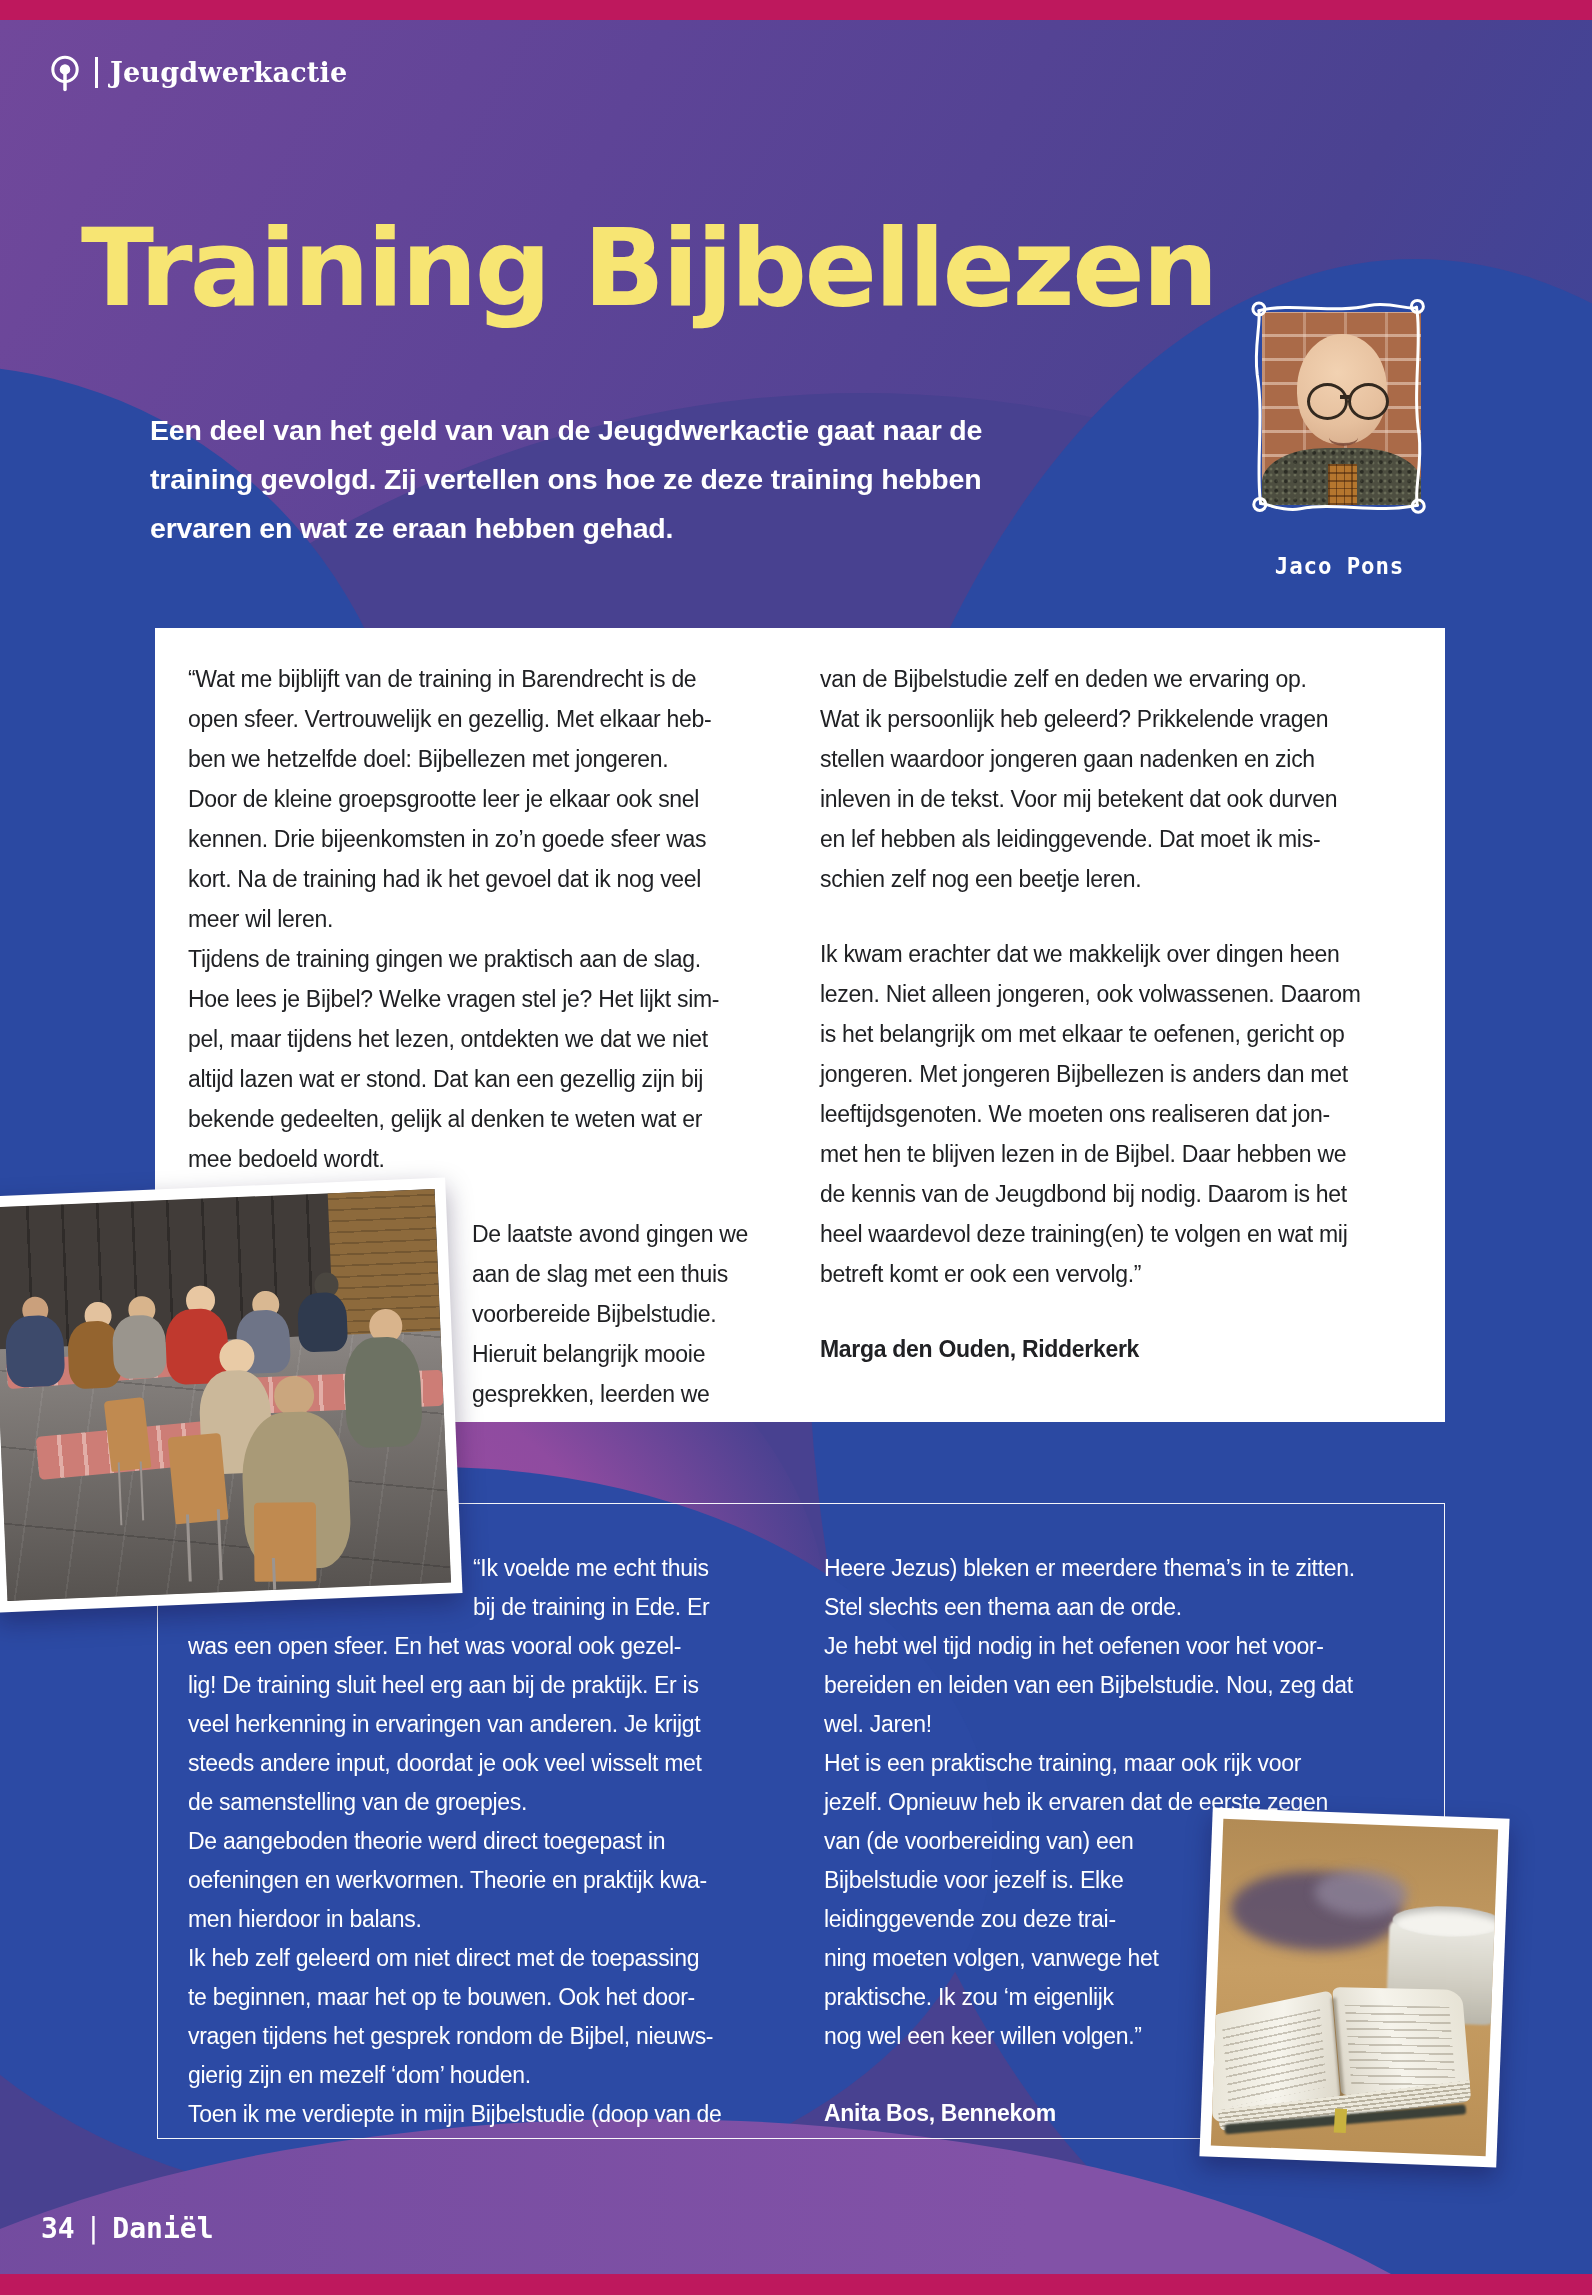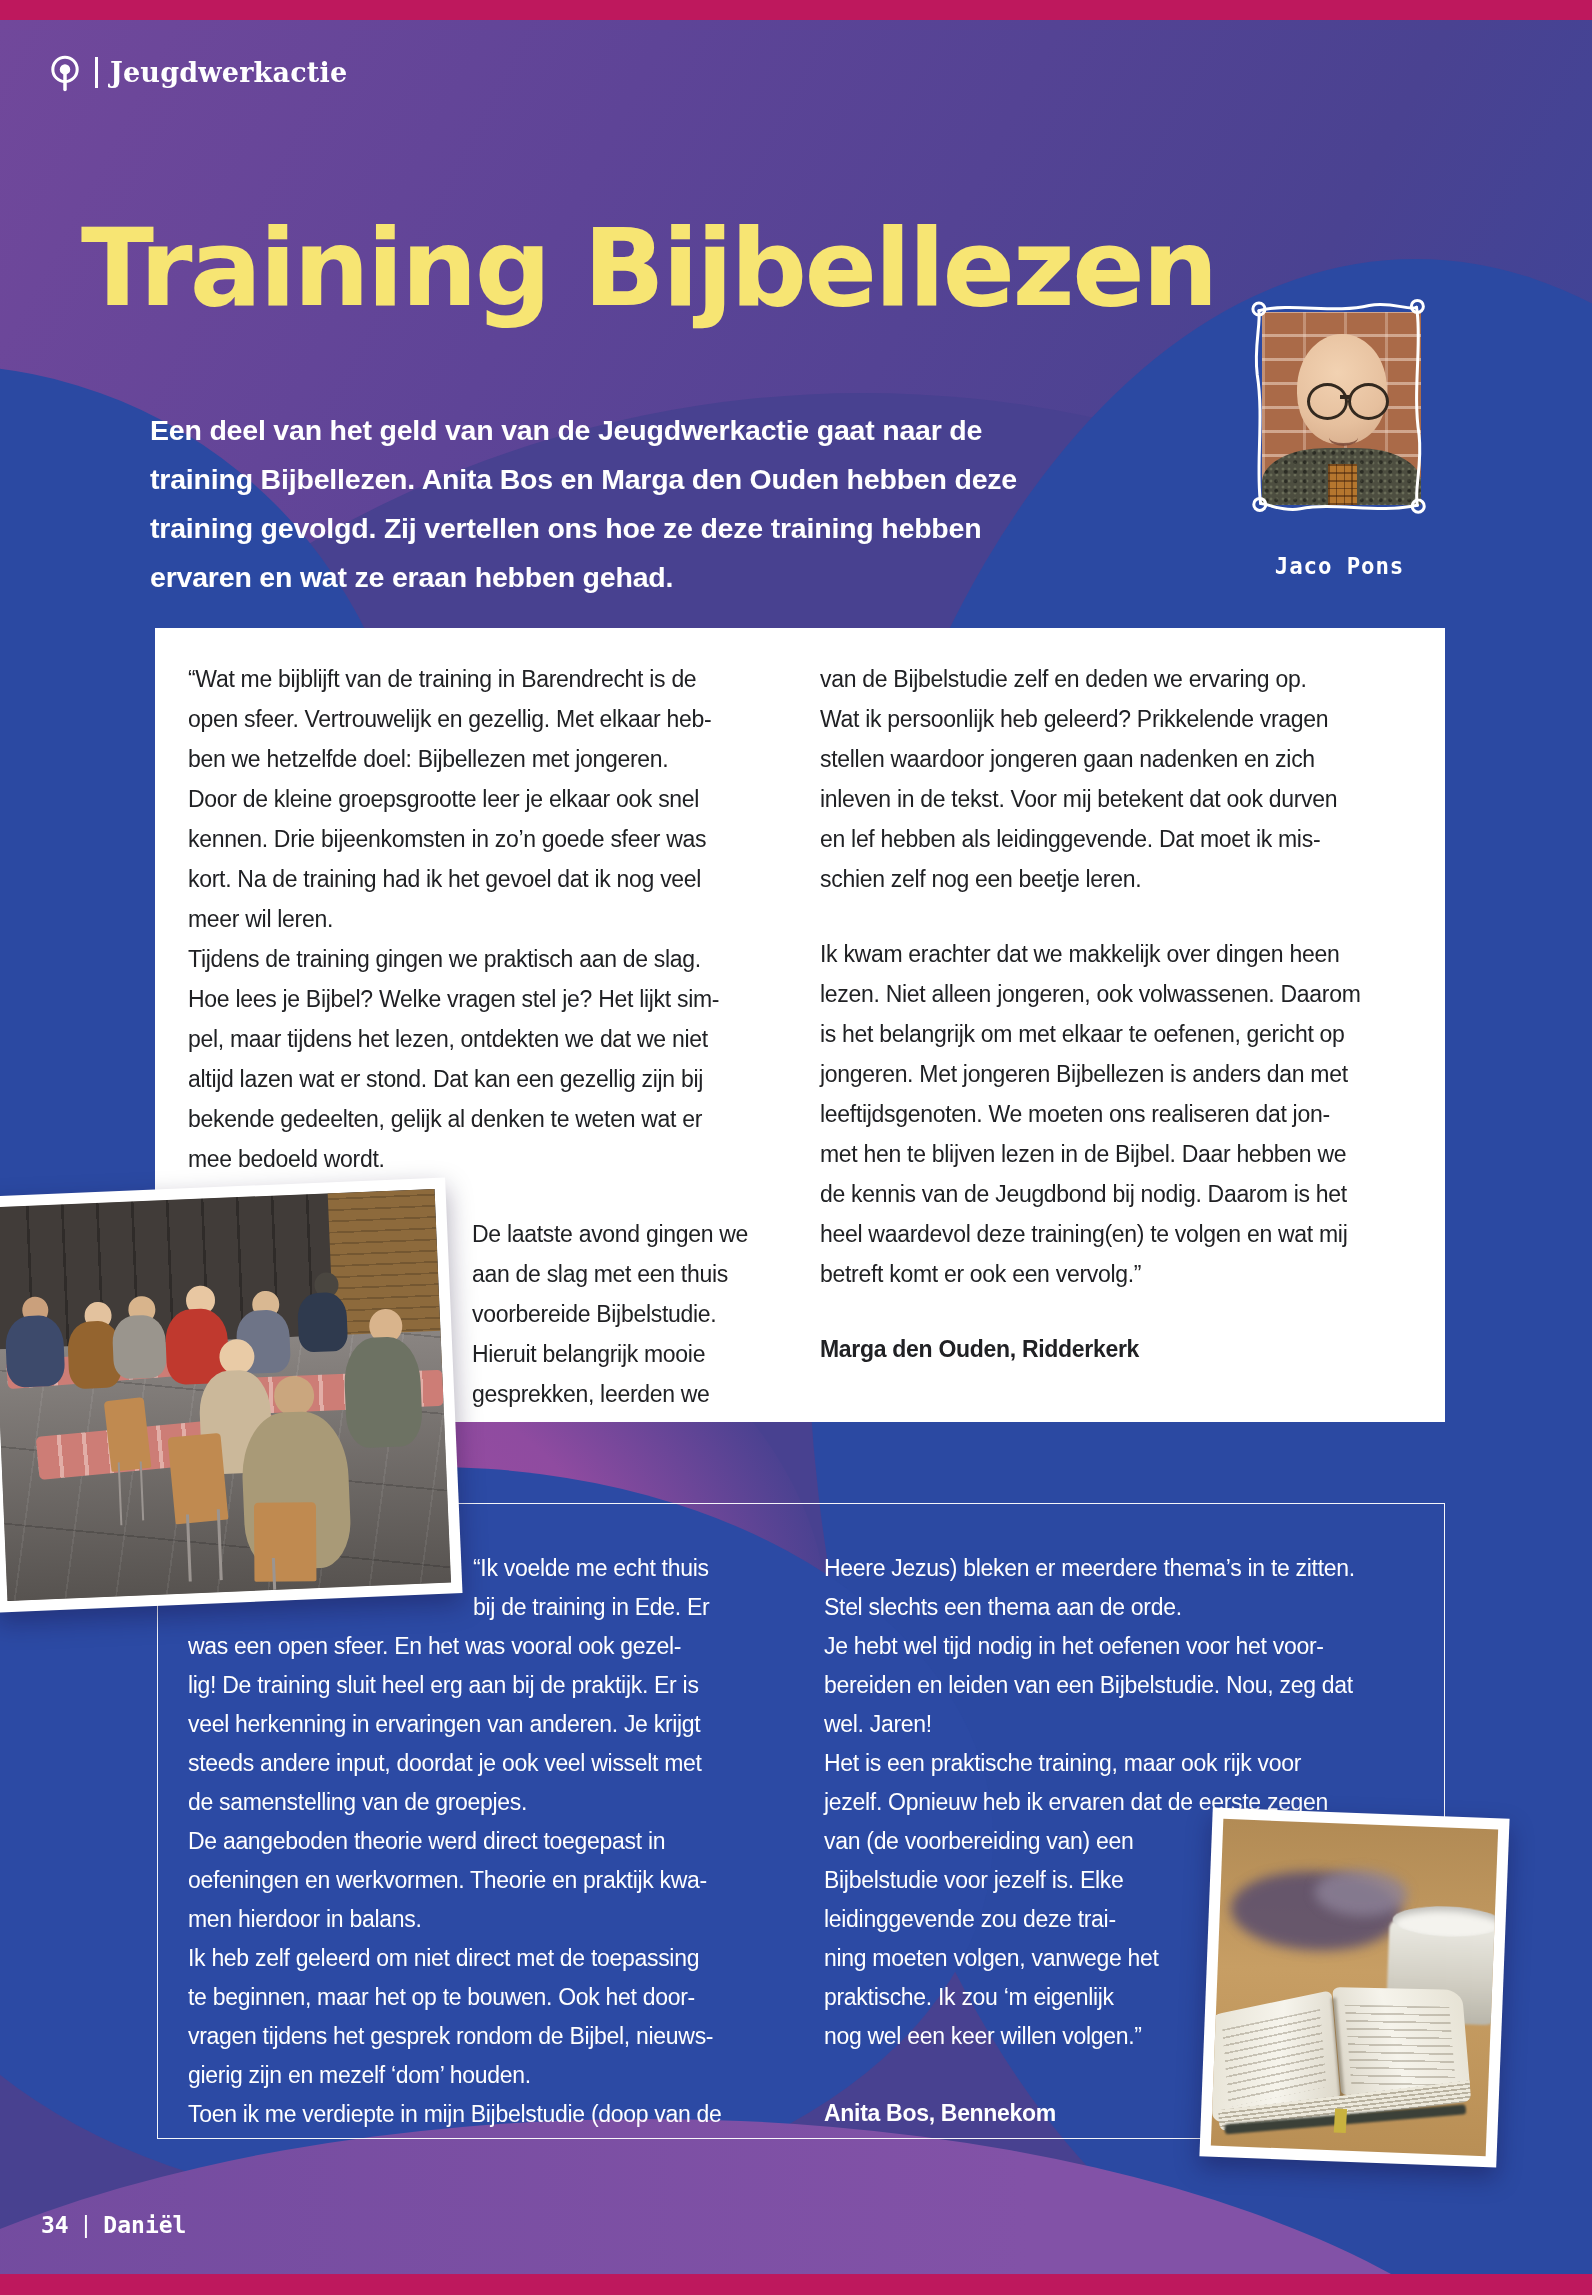--- a/index.html
+++ b/index.html
@@ -115,21 +115,21 @@
         background:repeating-linear-gradient(180deg,#ece8db 0 2.6px,#b9b2a0 2.6px 4.3px);border-radius:0 0 7px 7px;}
   .bp-cover{position:absolute;left:6%;top:84%;width:88%;height:6%;background:#3b4038;border-radius:3.5px;filter:blur(0.9px);}
   .bp-ribbon{position:absolute;left:46%;top:80%;width:12px;height:15%;background:#c9b23f;transform:rotate(8deg);}
   .bp-lines{position:absolute;left:8%;top:22%;width:36%;height:48%;transform:skewY(-7deg);
         background:repeating-linear-gradient(180deg,rgba(120,110,90,.35) 0 1.7px,rgba(0,0,0,0) 1.7px 7.8px);}
   .bp-lines2{position:absolute;left:53%;top:20%;width:38%;height:50%;transform:skewY(6deg);
         background:repeating-linear-gradient(180deg,rgba(120,110,90,.35) 0 1.7px,rgba(0,0,0,0) 1.7px 7.8px);}
 
   
   .footer{position:absolute;left:41px;top:2192px;color:#fff;display:flex;align-items:center;
-        font-family:"DejaVu Sans Mono","Liberation Mono",monospace;font-weight:bold;font-size:23px;}
+        font-family:"DejaVu Sans Mono","Liberation Mono",monospace;font-weight:bold;font-size:28px;}
   .footer .fd{margin:0 10.4px;font-weight:normal;}
 </style>
 </head>
 <body>
 
 <div class="page">
   <div class="artwork">
 
     <div class="shape sh-darkpurple"></div>
     <div class="shape sh-blueleft"></div>
@@ -147,21 +147,20 @@
         </svg>
       </span>
       <span class="hdr-div"></span>
       <span class="hdr-label">Jeugdwerkactie</span>
     </div>
 
     <div class="title">Training Bijbellezen</div>
 
     <div class="intro">
         <div class="tline">Een deel van het geld van van de Jeugdwerkactie gaat naar de</div>
-        <div class="tline">training Bijbellezen. Anita Bos en Marga den Ouden hebben deze</div>
         <div class="tline">training gevolgd. Zij vertellen ons hoe ze deze training hebben</div>
         <div class="tline">ervaren en wat ze eraan hebben gehad.</div>
       </div>
 
     <div class="box1"></div>
     <div class="bodytext b1-col1">
         <div class="tline">“Wat me bijblijft van de training in Barendrecht is de</div>
         <div class="tline">open sfeer. Vertrouwelijk en gezellig. Met elkaar heb-</div>
         <div class="tline">ben we hetzelfde doel: Bijbellezen met jongeren.</div>
         <div class="tline">Door de kleine groepsgrootte leer je elkaar ook snel</div>

